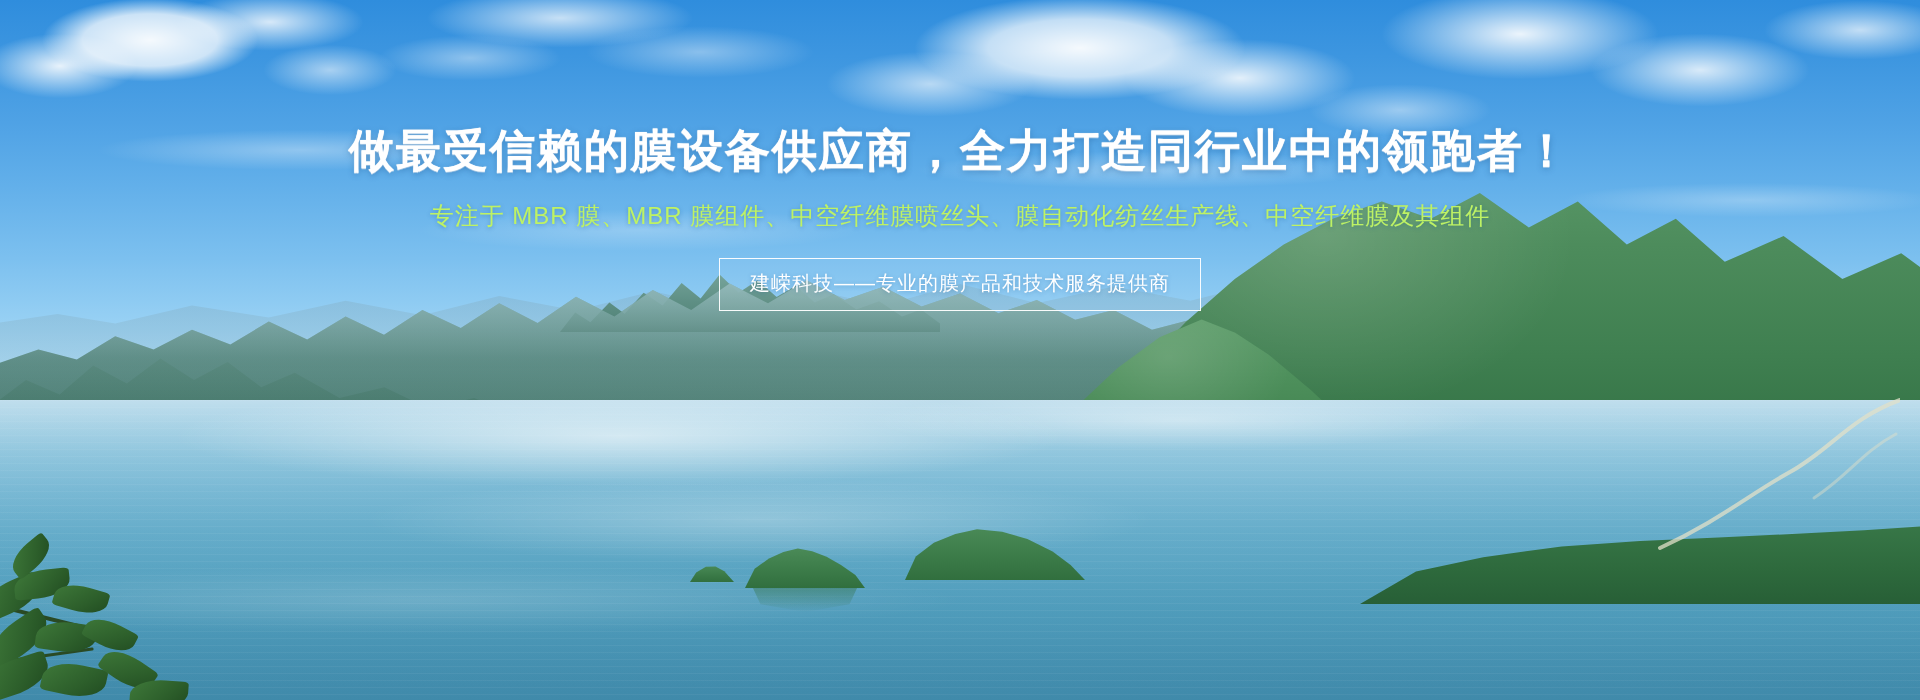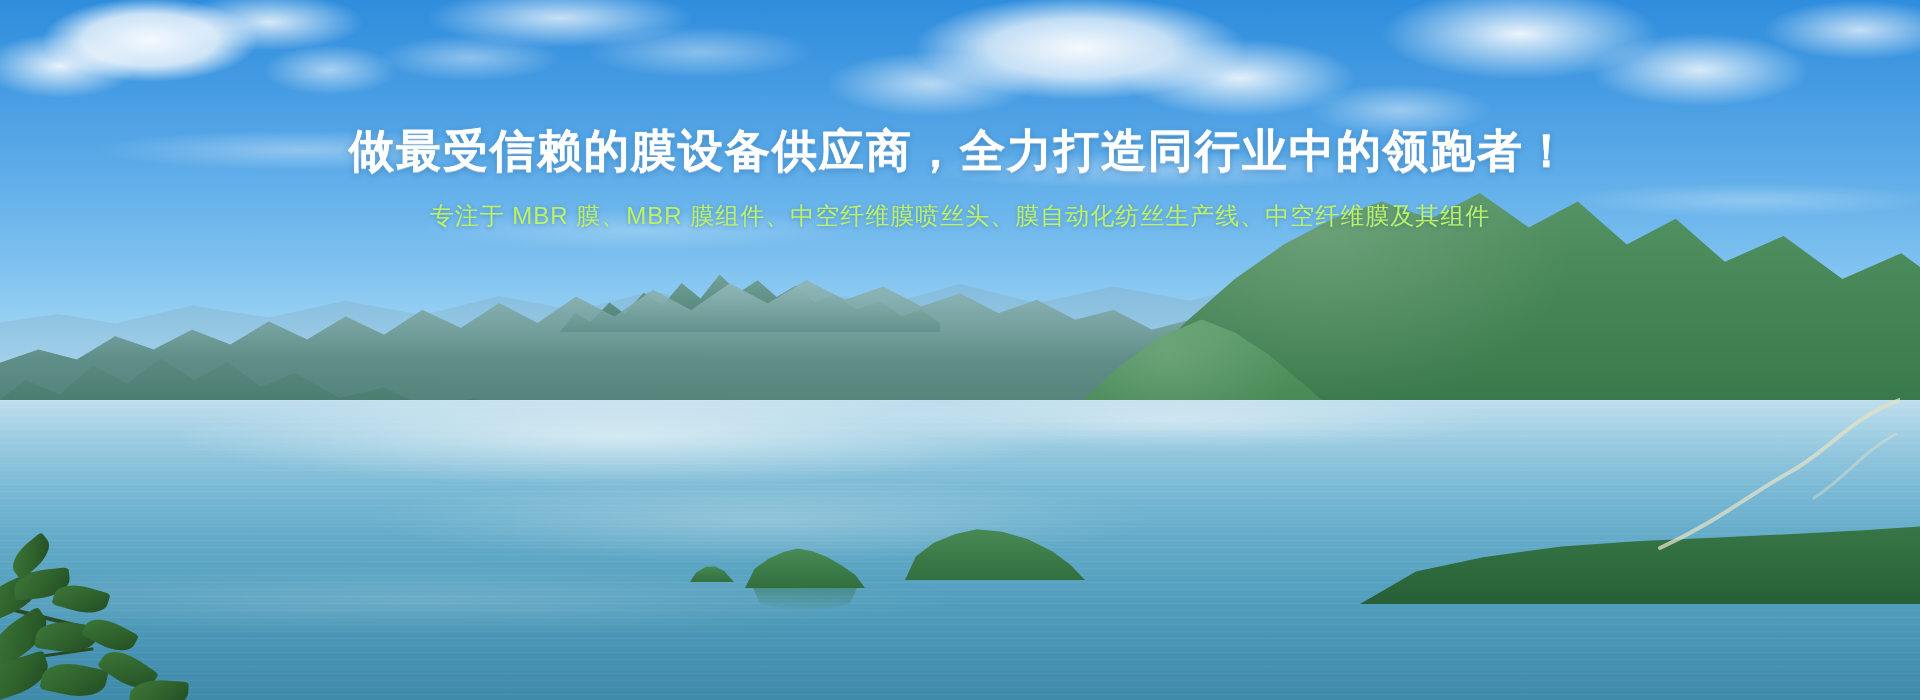--- a/index.html
+++ b/index.html
@@ -398,15 +398,16 @@
     <div class="leaf" style="left:120px; top:126px; width:56px; height:28px; transform:rotate(34deg);"></div>
     <div class="leaf" style="left:28px;  top:14px;  width:46px; height:24px; transform:rotate(-40deg);"></div>
     <div class="leaf" style="left:150px; top:150px; width:58px; height:28px; transform:rotate(4deg);"></div>
   </div>
 
   <div class="overlay">
     <div class="headline">做最受信赖的膜设备供应商，全力打造同行业中的领跑者！</div>
 
     <div class="subtitle">专注于 MBR 膜、MBR 膜组件、中空纤维膜喷丝头、膜自动化纺丝生产线、中空纤维膜及其组件</div>
 
+    <div class="tagline-box">建嵘科技——专业的膜产品和技术服务提供商</div>
   </div>
 
 </div>
 
 </body></html>

